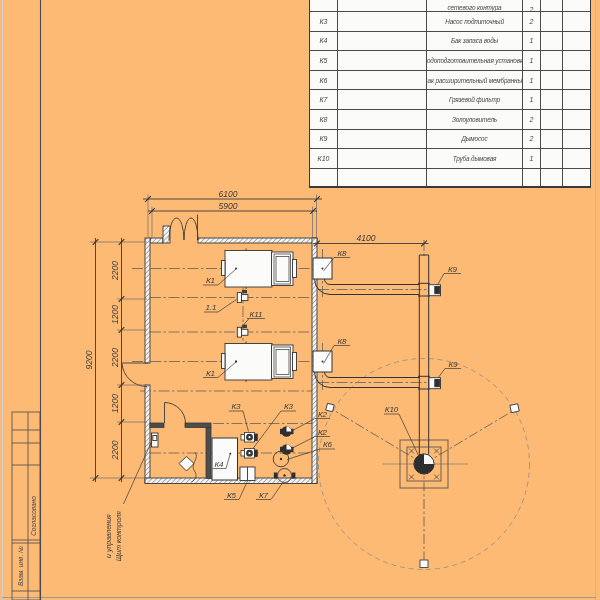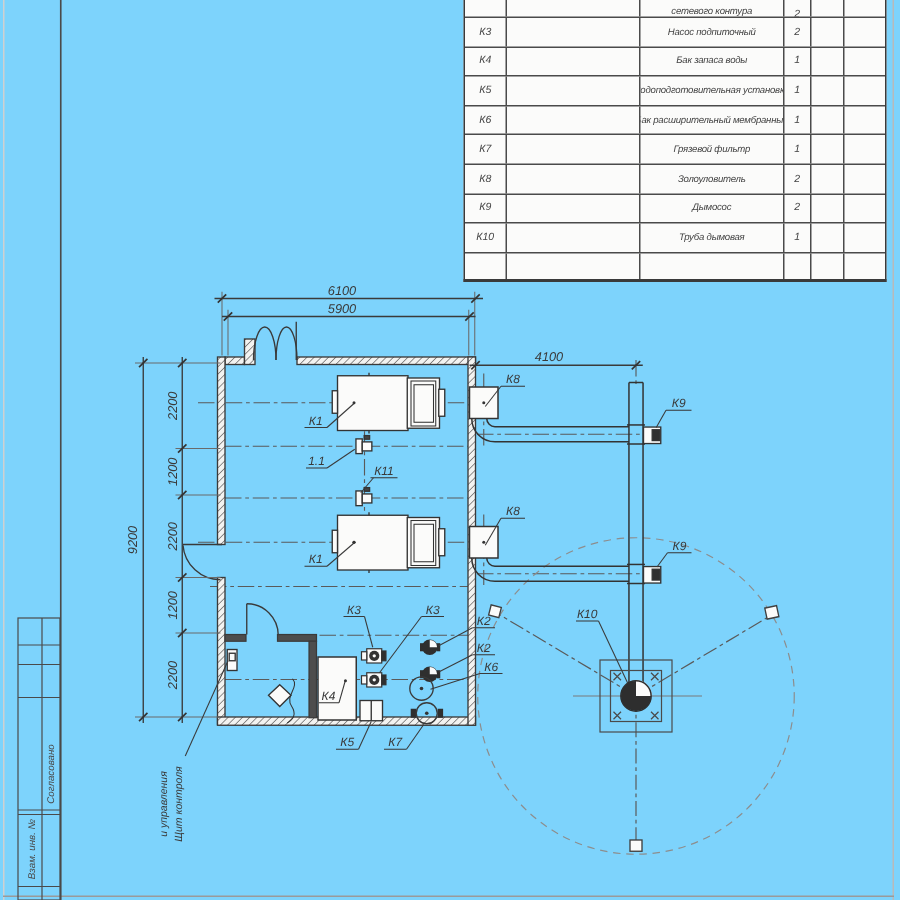--- a/index.html
+++ b/index.html
@@ -1,16 +1,16 @@
 <!DOCTYPE html>
 <html><head>
 <meta charset="utf-8">
 <style>
   html,body{margin:0;padding:0;background:#eee;}
-  .page{position:relative;width:600px;height:600px;background:#7dd3fc;overflow:hidden;
+  .page{position:relative;width:600px;height:600px;background:#fdba74;overflow:hidden;
         font-family:"Liberation Sans",sans-serif;}
   svg{position:absolute;left:0;top:0;}
   svg text{font-family:"Liberation Sans",sans-serif;font-style:italic;fill:#3a3a3a;}
   .dim{font-size:8.5px;}
   .lbl{font-size:8px;}
   .ann{font-size:7px;}
   .stamp{font-size:6.5px;fill:#4a4a4a;}
 
   
   .spec-table{position:absolute;left:309px;top:0;width:282px;height:188px;box-sizing:border-box;

